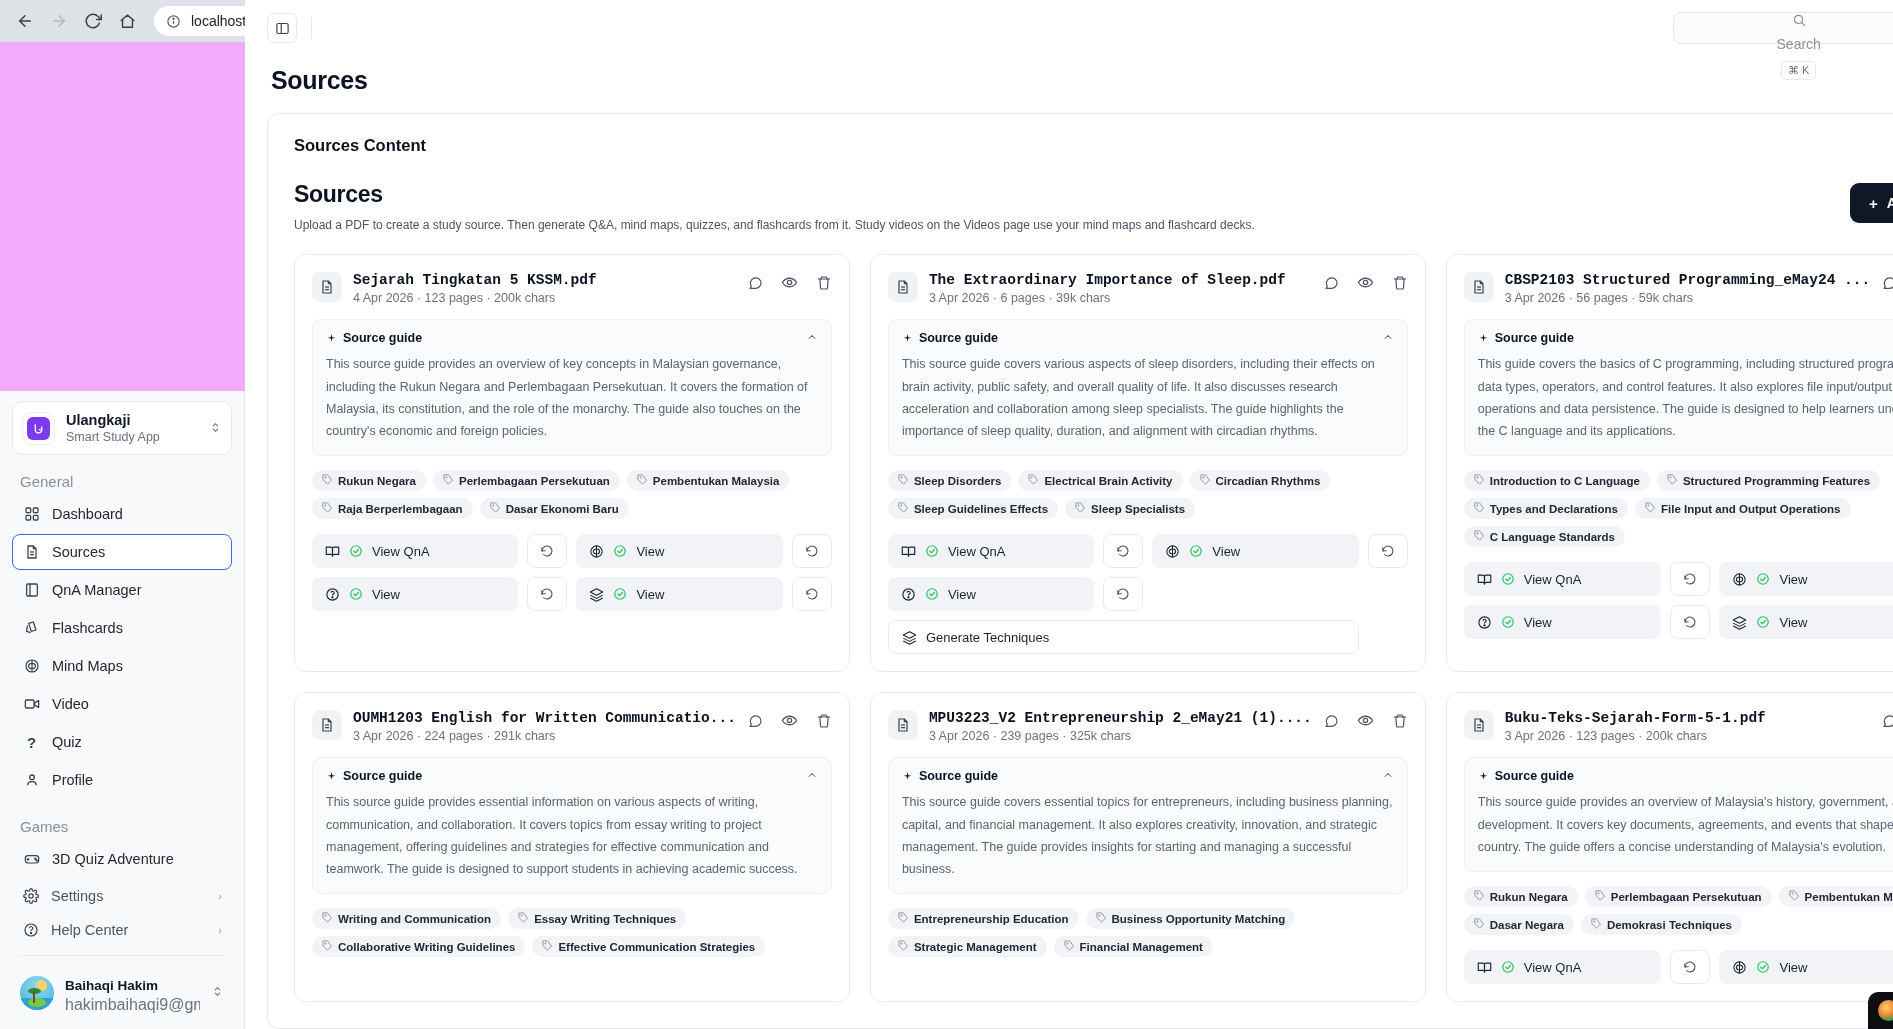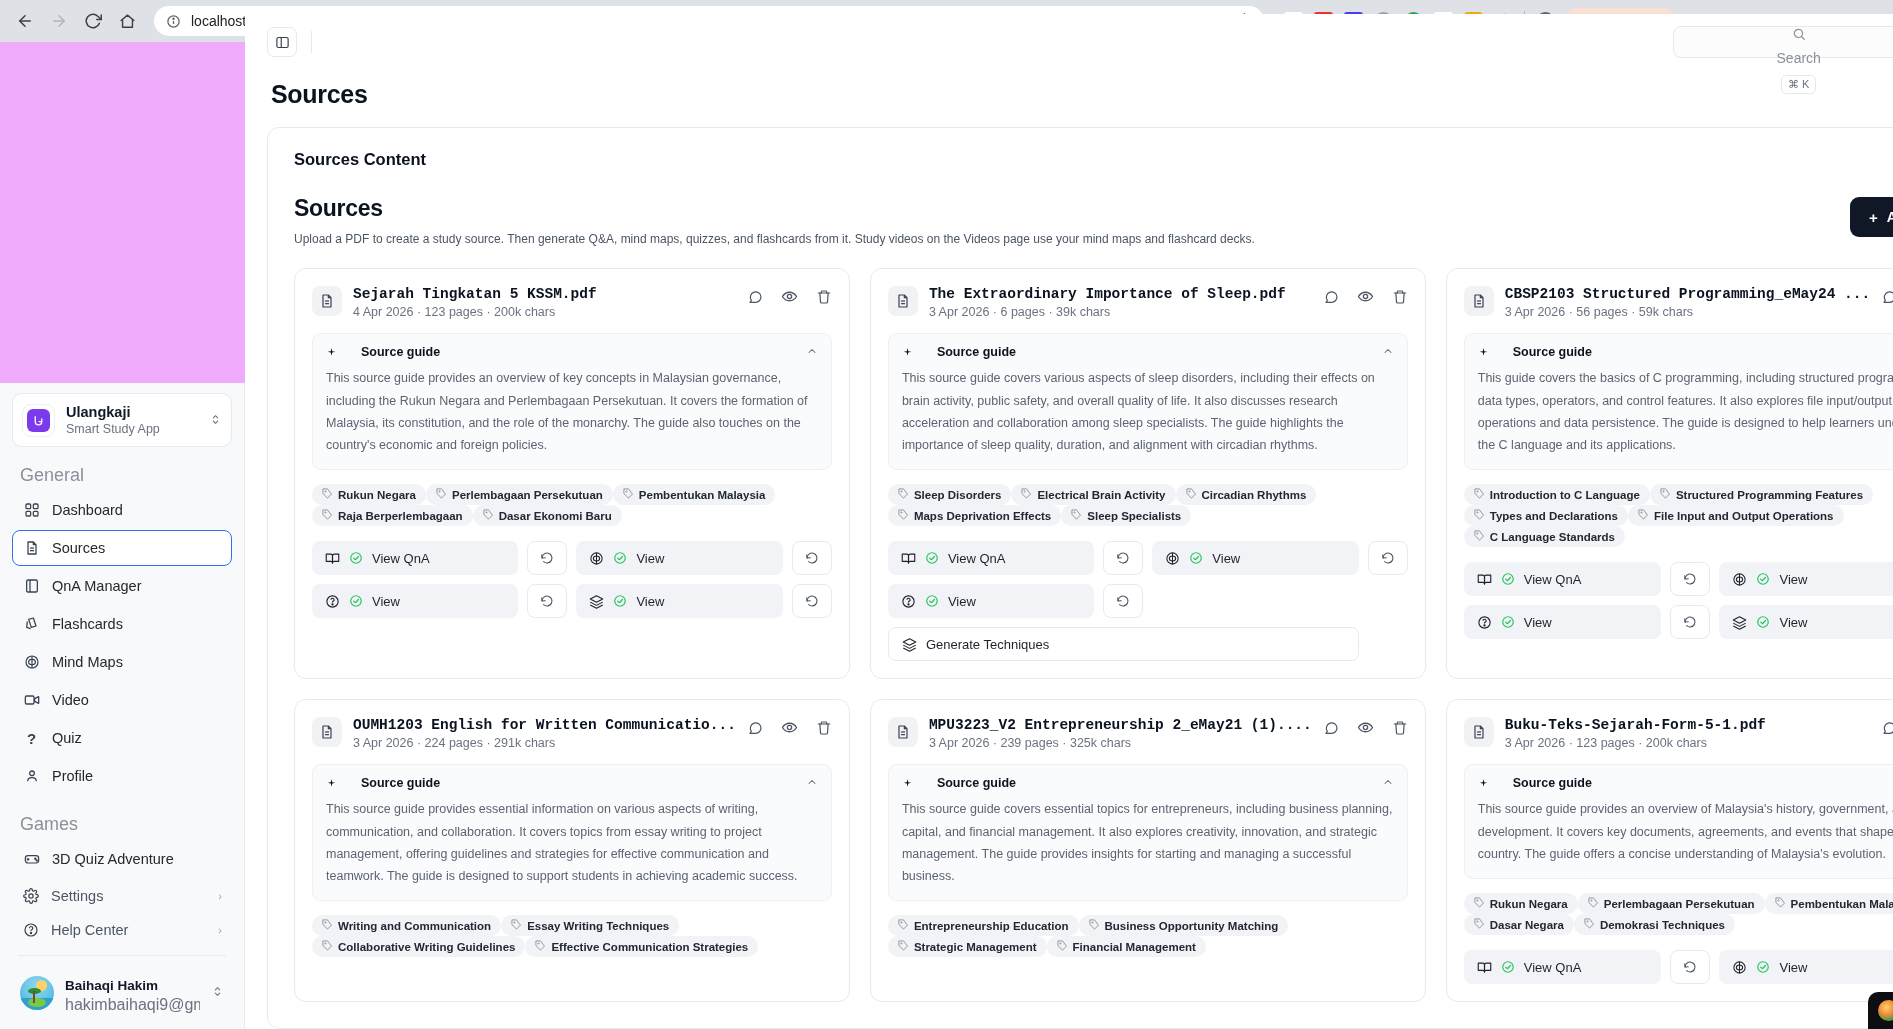--- a/index.html
+++ b/index.html
@@ -57,21 +57,21 @@
     width: 23px; height: 23px; border-radius: 6px; background: #7c3aed;
     display: flex; align-items: center; justify-content: center;
     color: #fff; font-size: 13px;
   }
   .ws-text { flex: 1; min-width: 0; line-height: 1.25; }
   .ws-name { font-size: 14.5px; font-weight: 700; color: #111827; }
   .ws-sub { font-size: 12.5px; color: #6b7280; }
   .ws-chev { color: #6b7280; font-size: 11px; flex: none; }
 
   .nav-section-label {
-    font-size: 18px; color: #8b909a; padding: 18px 8px 6px 8px; font-weight: 400;
+    font-size: 15px; color: #8b909a; padding: 18px 8px 6px 8px; font-weight: 400;
   }
   .nav-item {
     display: flex; align-items: center; gap: 12px; height: 36px;
     padding: 0 10px; border-radius: 8px; color: #25282d; font-size: 14.5px;
     margin-bottom: 2px; border: 1px solid transparent;
   }
   .nav-item.active { border-color: #2f6fed; background: #fff; }
   .nav-ico { width: 17px; height: 17px; display: flex; align-items: center; justify-content: center; flex: none; color: #374151; }
   .nav-spacer { flex: 1; }
 
@@ -158,25 +158,25 @@
   }
   .src-meta { font-size: 12.5px; color: #6b7280; margin-top: 3px; }
   .src-actions { display: flex; align-items: center; gap: 18px; padding-top: 2px; flex: none; }
   .act-ico { color: #4b5563; display: flex; align-items: center; }
 
   .guide {
     margin-top: 14px; border: 1px solid #eef0f3; border-radius: 9px;
     background: #fafbfc; padding: 11px 13px 13px 13px;
   }
   .guide-head { display: flex; align-items: center; }
-  .guide-title { font-size: 12.5px; font-weight: 700; color: #0b1220; display: flex; align-items: center; gap: 24px; }
+  .guide-title { font-size: 12.5px; font-weight: 700; color: #0b1220; display: flex; align-items: center; gap: 6px; }
   .guide-chev { margin-left: auto; color: #6b7280; font-size: 10px; }
   .guide-body { font-size: 12.5px; color: #5b6472; line-height: 1.78; margin-top: 8px; }
 
-  .tags { display: flex; flex-wrap: wrap; margin-top: 14px; }
+  .tags { display: flex; flex-wrap: wrap; gap: 7px; margin-top: 14px; }
   .tag {
     display: inline-flex; align-items: center; gap: 5px; background: #f1f3f6;
     color: #232830; border-radius: 999px; padding: 4px 10px; font-size: 11.5px; font-weight: 600;
   }
   .tag .tico { color: #8b909a; font-size: 10px; }
 
   .act-grid { display: grid; grid-template-columns: 1fr 40px 1fr 40px; gap: 9px; margin-top: 15px; }
   .act-btn {
     background: #f1f3f6; border-radius: 8px; height: 34px; display: flex;
     align-items: center; gap: 9px; padding: 0 13px; font-size: 13px; color: #1d232b;
@@ -743,21 +743,21 @@
                       <path d="M20.6 13.4 12 22 2 12V2h10z"></path>
                       <circle cx="7.5" cy="7.5" r="1.3"></circle>
                     </svg></span>
        <span>Circadian Rhythms</span>
      </span>
                 <span class="tag">
        <span class="tico"><svg width="11" height="11" viewBox="0 0 24 24" fill="none" stroke="currentColor" stroke-width="2" stroke-linejoin="round">
                       <path d="M20.6 13.4 12 22 2 12V2h10z"></path>
                       <circle cx="7.5" cy="7.5" r="1.3"></circle>
                     </svg></span>
-       <span>Maps Deprivation Effects</span>
+       <span>Sleep Guidelines Effects</span>
      </span>
                 <span class="tag">
        <span class="tico"><svg width="11" height="11" viewBox="0 0 24 24" fill="none" stroke="currentColor" stroke-width="2" stroke-linejoin="round">
                       <path d="M20.6 13.4 12 22 2 12V2h10z"></path>
                       <circle cx="7.5" cy="7.5" r="1.3"></circle>
                     </svg></span>
        <span>Sleep Specialists</span>
      </span>
               </div>
      <div class="act-grid">

